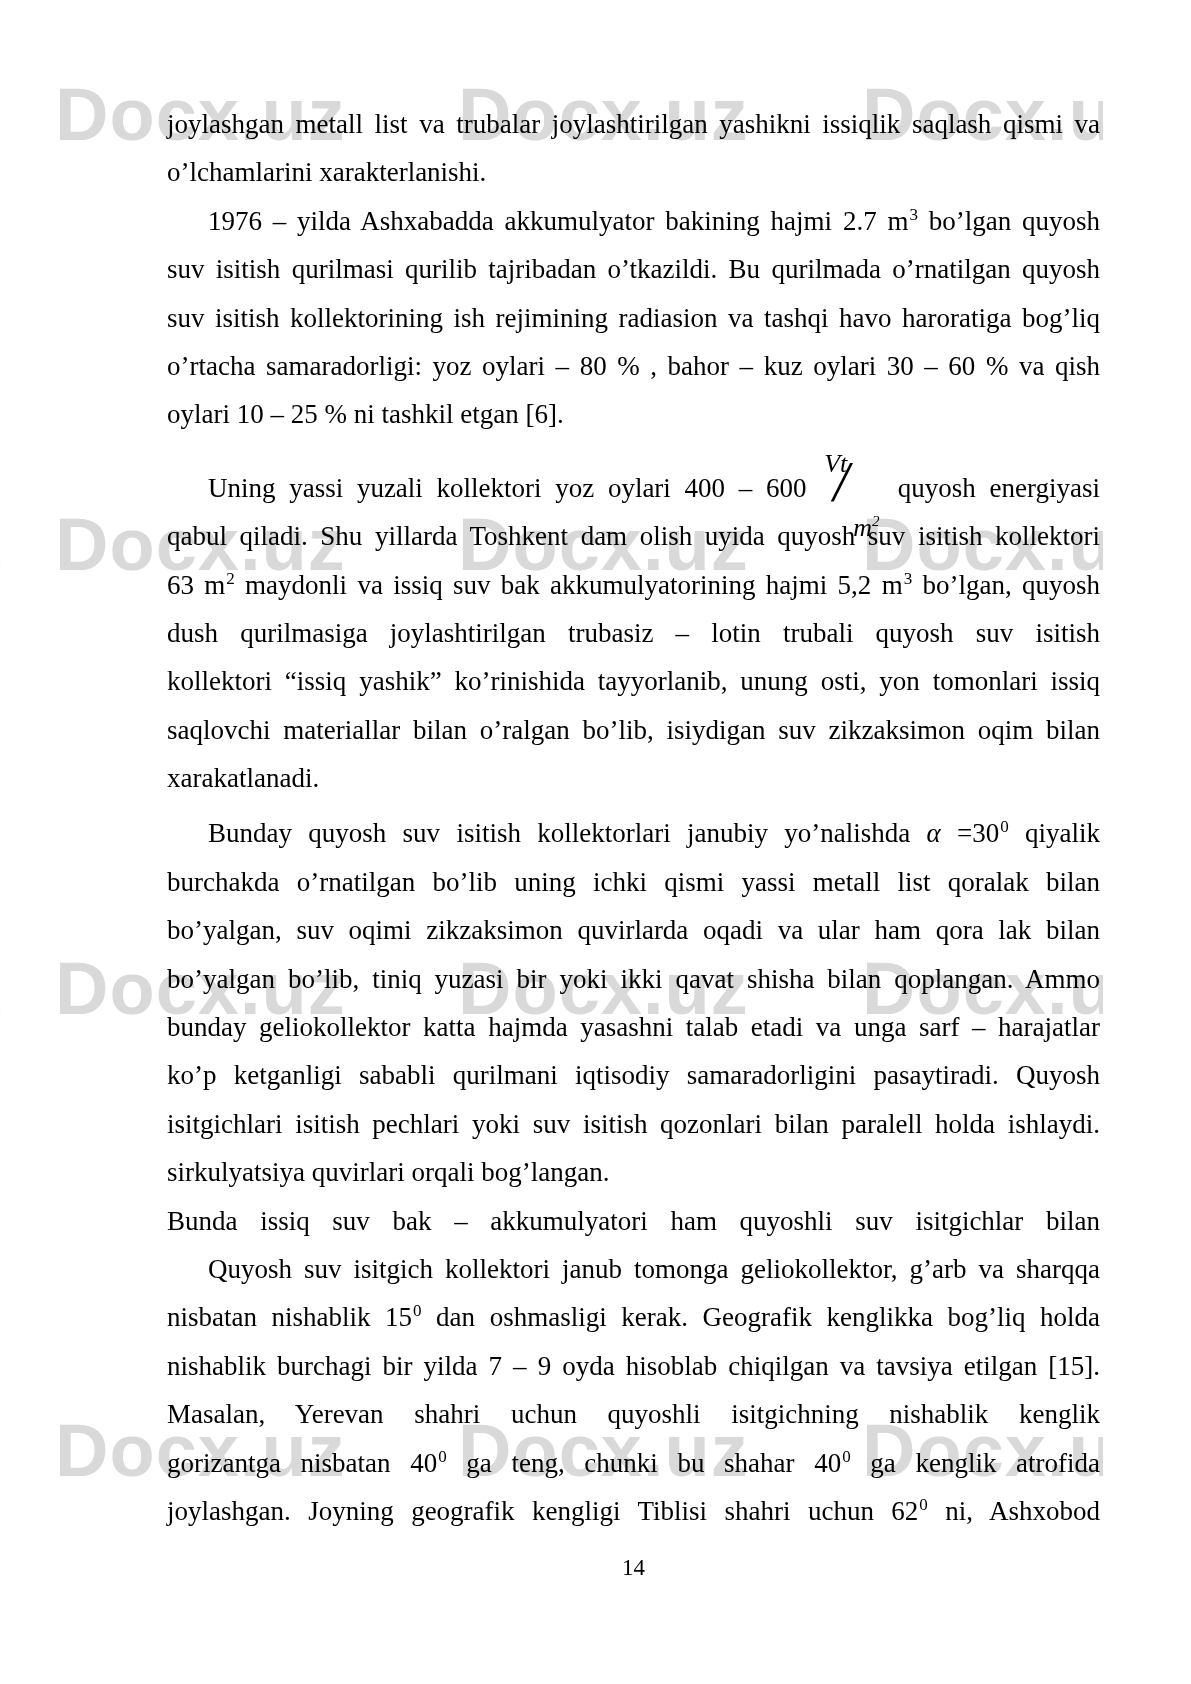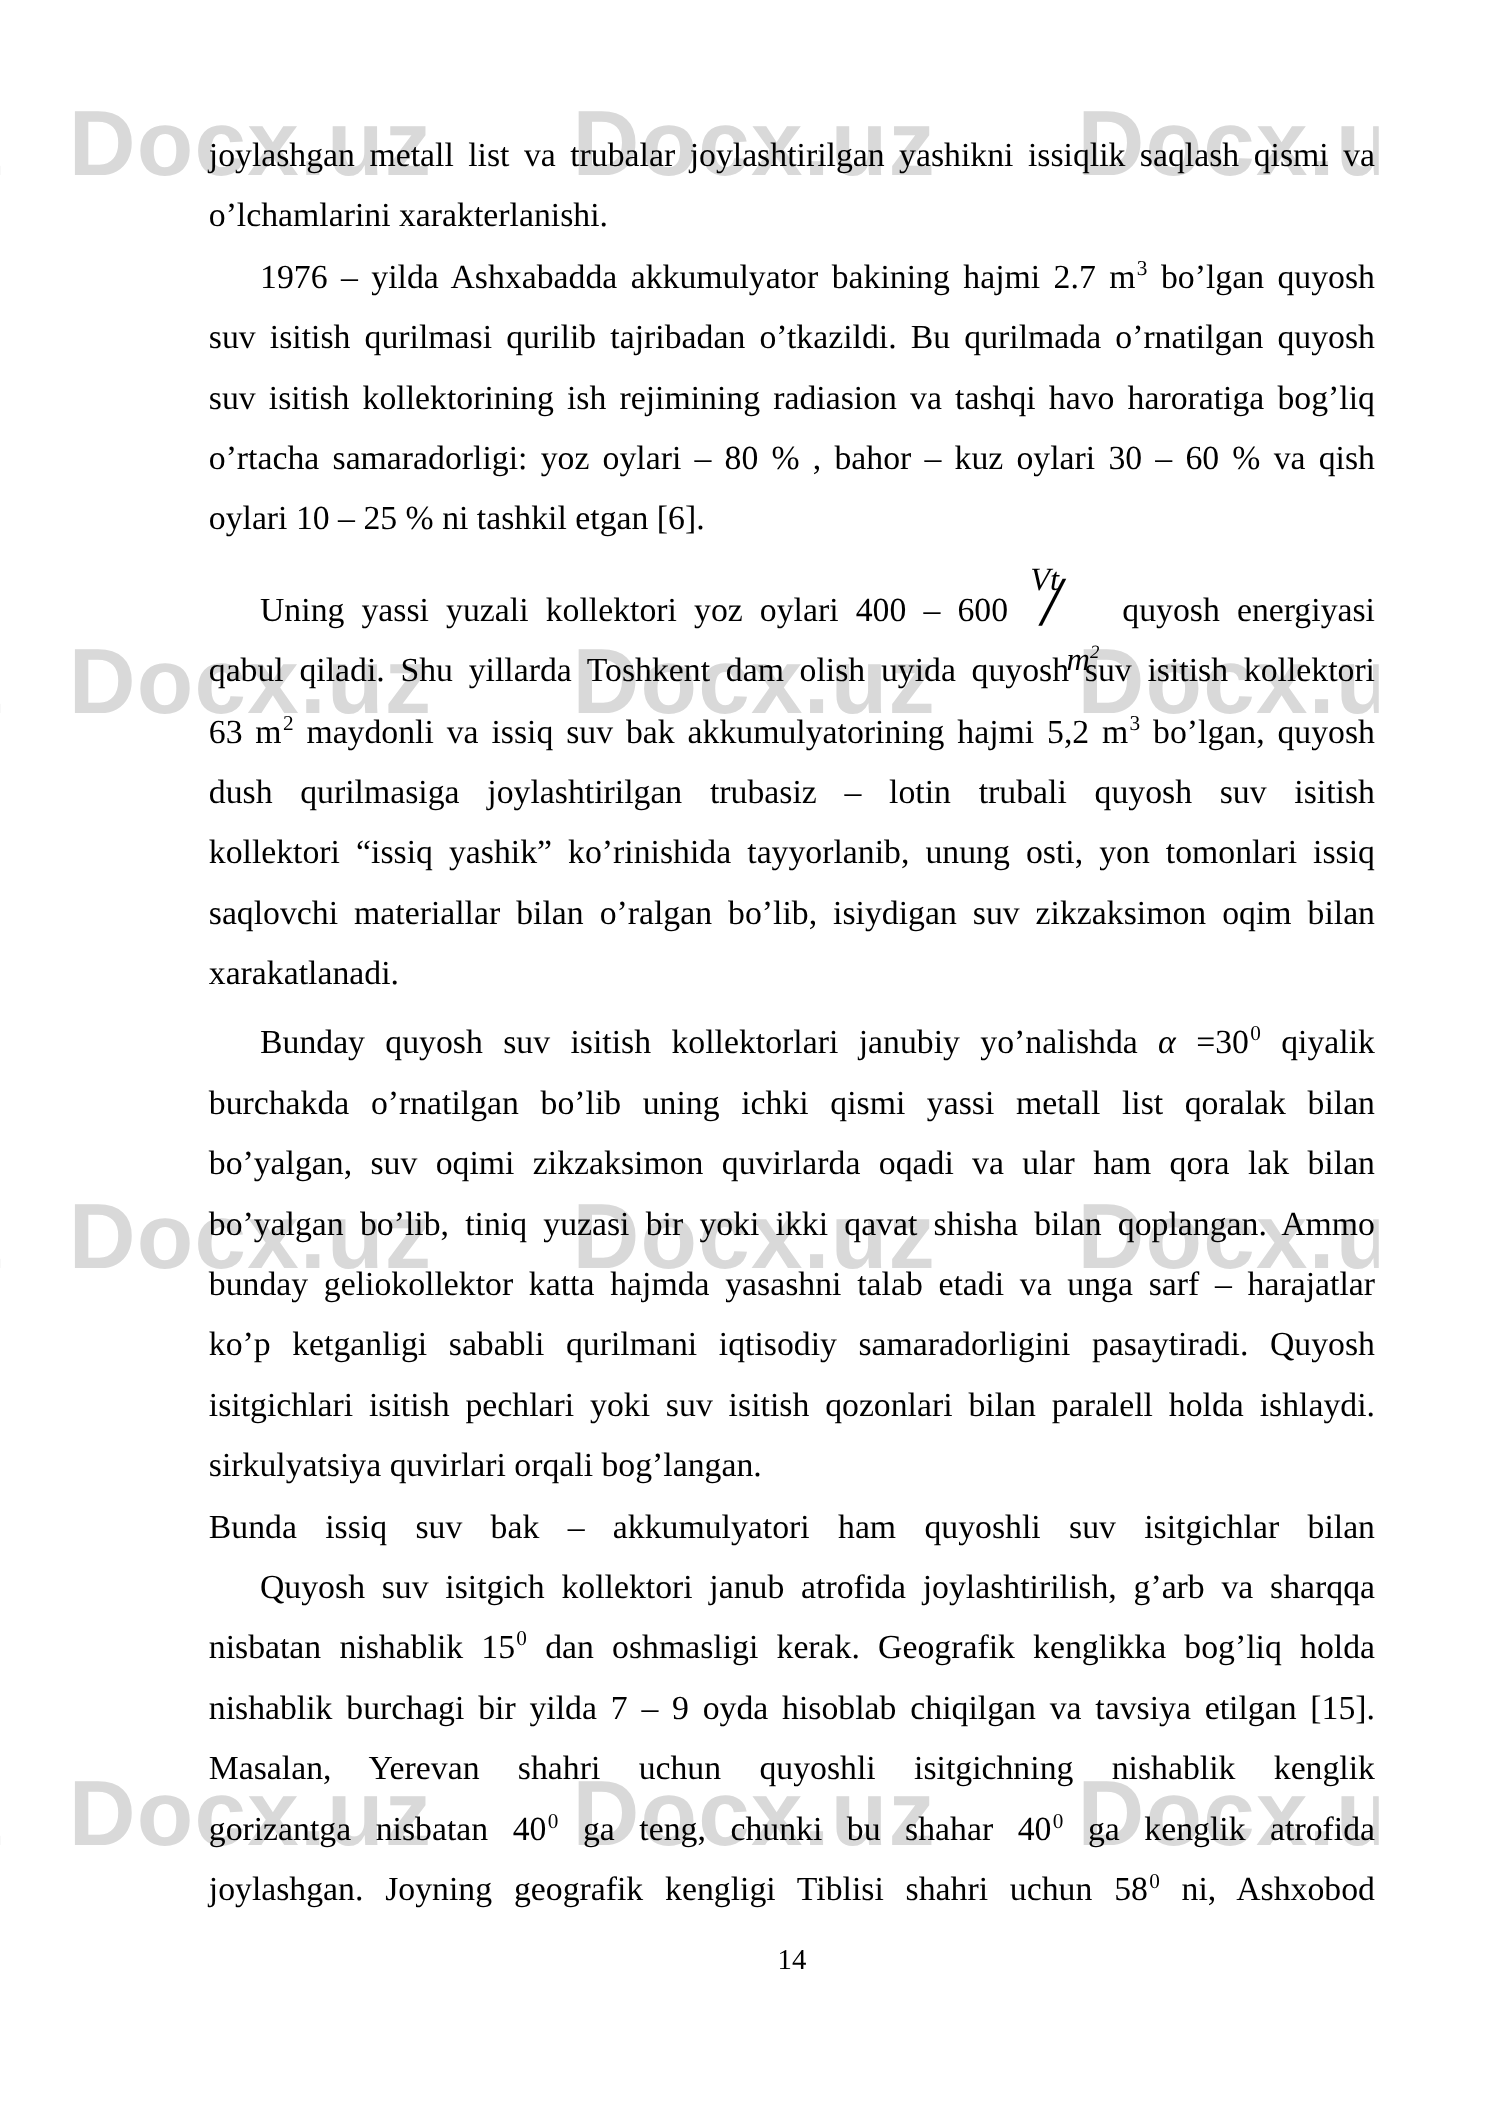--- a/index.html
+++ b/index.html
@@ -95,21 +95,21 @@
       <div class="line left"><span>xarakatlanadi.</span></div>
       <div class="line justify indent math-line"><span>Bunday quyosh suv isitish kollektorlari janubiy yo’nalishda </span><i>α</i><span> =30</span><sup class="sup">0</sup><span> qiyalik</span></div>
       <div class="line justify"><span>burchakda o’rnatilgan bo’lib uning ichki qismi yassi metall list qoralak bilan</span></div>
       <div class="line justify"><span>bo’yalgan, suv oqimi zikzaksimon quvirlarda oqadi va ular ham qora lak bilan</span></div>
       <div class="line justify"><span>bo’yalgan bo’lib, tiniq yuzasi bir yoki ikki qavat shisha bilan qoplangan. Ammo</span></div>
       <div class="line justify"><span>bunday geliokollektor katta hajmda yasashni talab etadi va unga sarf – harajatlar</span></div>
       <div class="line justify"><span>ko’p ketganligi sababli qurilmani iqtisodiy samaradorligini pasaytiradi. Quyosh</span></div>
       <div class="line justify"><span>isitgichlari isitish pechlari yoki suv isitish qozonlari bilan paralell holda ishlaydi.</span></div>
       <div class="line left"><span>sirkulyatsiya quvirlari orqali bog’langan.</span></div>
       <div class="line justify"><span>Bunda issiq suv bak – akkumulyatori ham quyoshli suv isitgichlar bilan</span></div>
-      <div class="line justify indent"><span>Quyosh suv isitgich kollektori janub atrofida joylashtirilish, g’arb va sharqqa</span></div>
+      <div class="line justify indent"><span>Quyosh suv isitgich kollektori janub tomonga geliokollektor, g’arb va sharqqa</span></div>
       <div class="line justify"><span>nisbatan nishablik 15</span><sup class="sup">0</sup><span> dan oshmasligi kerak. Geografik kenglikka bog’liq holda</span></div>
       <div class="line justify"><span>nishablik burchagi bir yilda 7 – 9 oyda hisoblab chiqilgan va tavsiya etilgan [15].</span></div>
       <div class="line justify"><span>Masalan, Yerevan shahri uchun quyoshli isitgichning nishablik kenglik</span></div>
       <div class="line justify"><span>gorizantga nisbatan 40</span><sup class="sup">0</sup><span> ga teng, chunki bu shahar 40</span><sup class="sup">0</sup><span> ga kenglik atrofida</span></div>
-      <div class="line justify"><span>joylashgan. Joyning geografik kengligi Tiblisi shahri uchun 58</span><sup class="sup">0</sup><span> ni, Ashxobod</span></div>
+      <div class="line justify"><span>joylashgan. Joyning geografik kengligi Tiblisi shahri uchun 62</span><sup class="sup">0</sup><span> ni, Ashxobod</span></div>
     </div>
   <div class="page-num">14</div>
 </div>
 
 </body></html>

